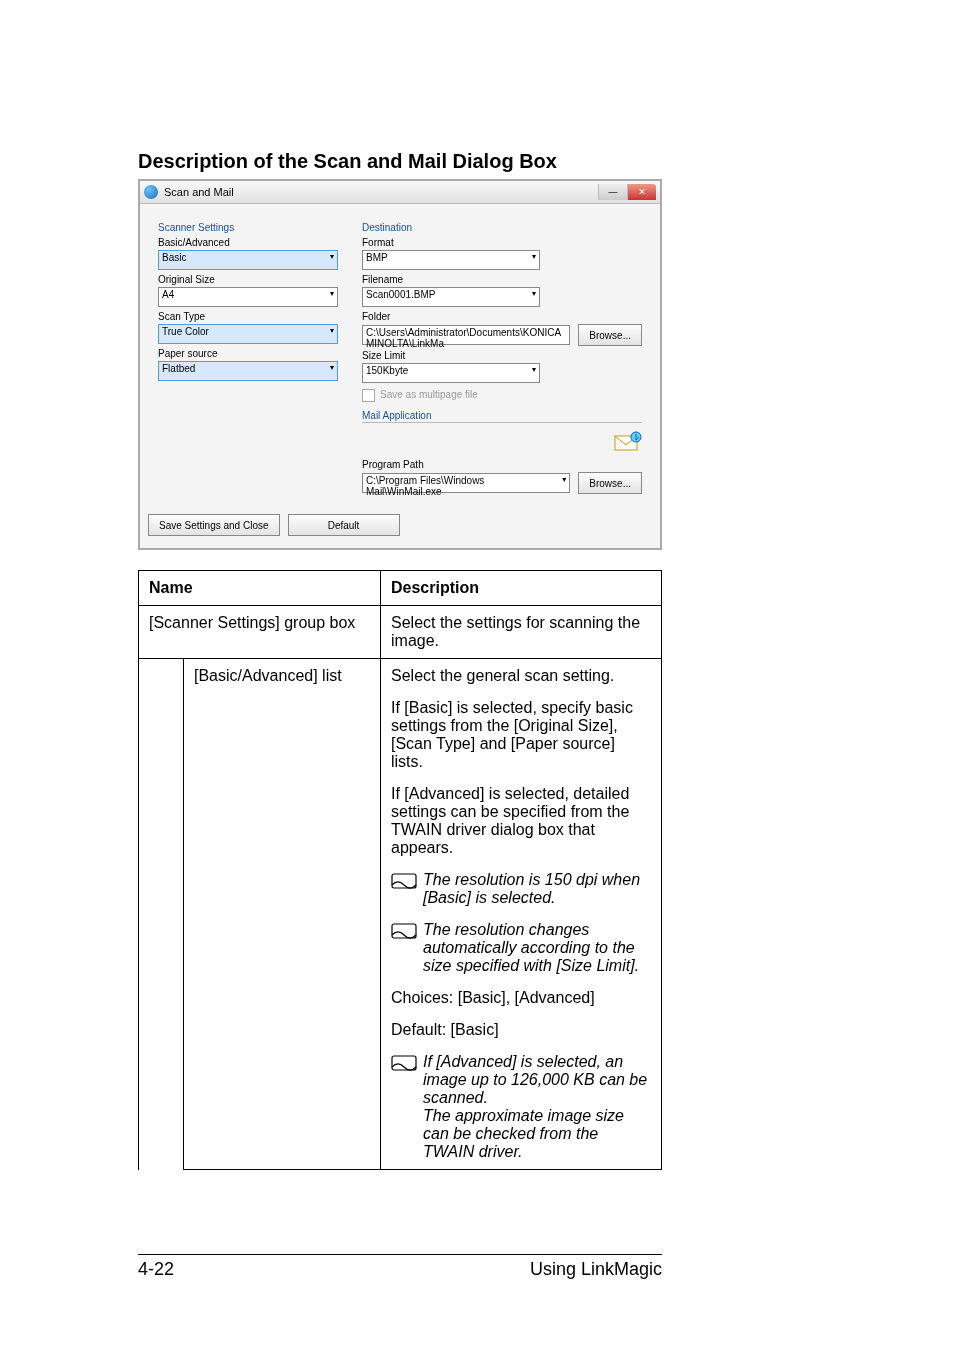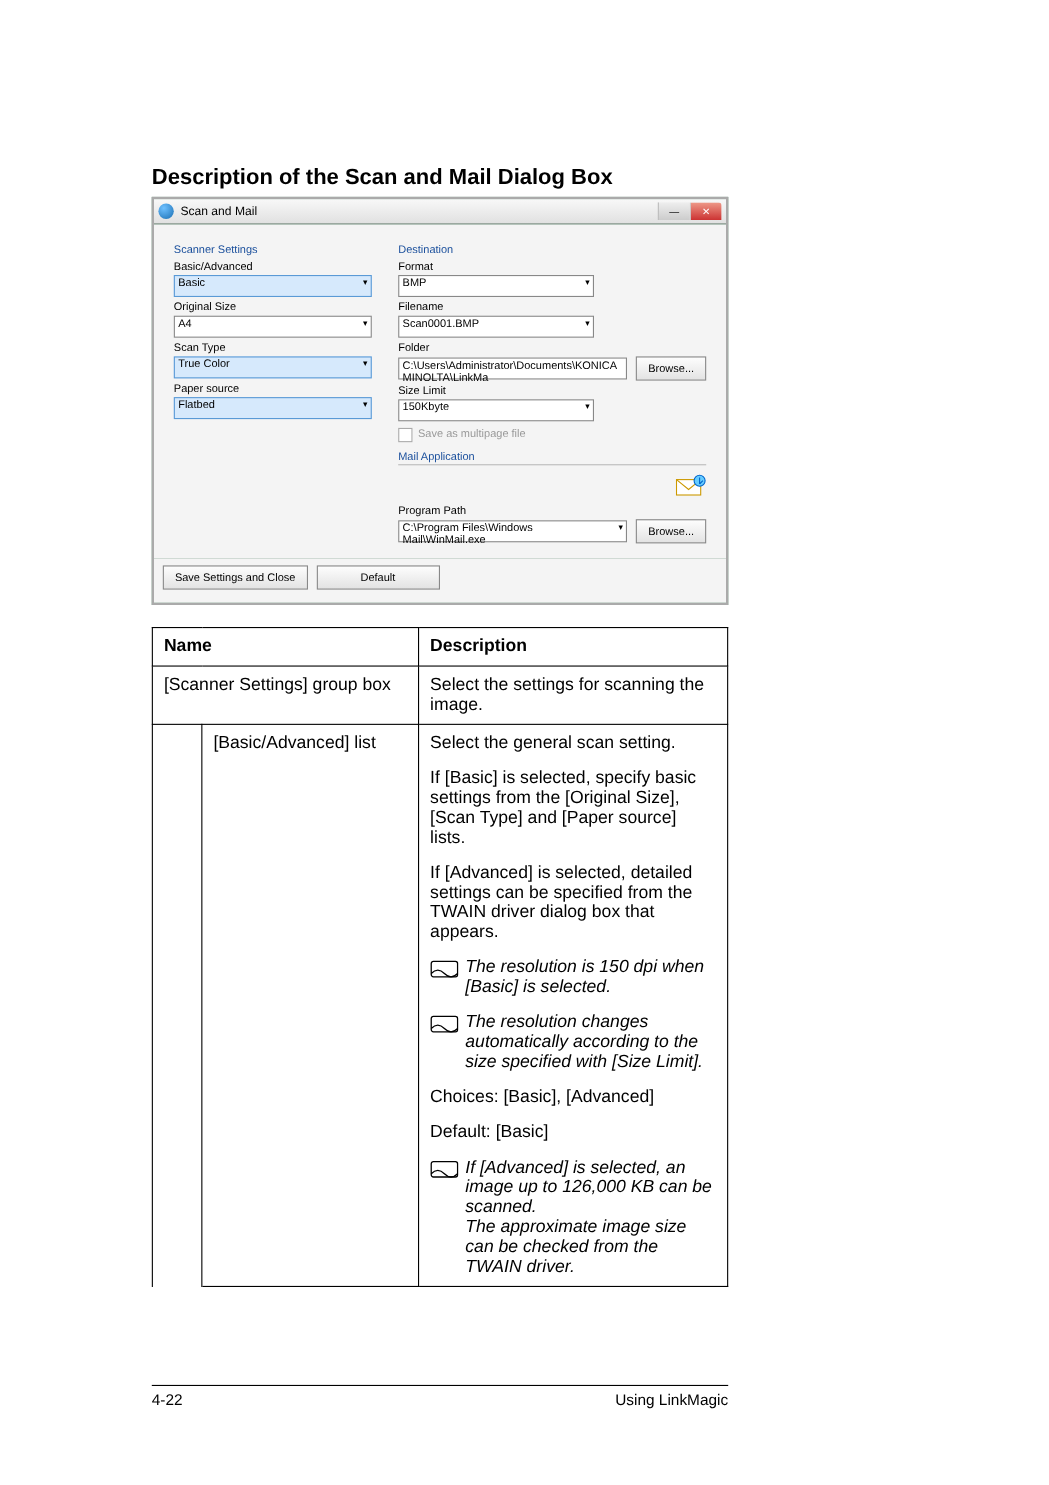--- a/index.html
+++ b/index.html
@@ -42,21 +42,21 @@
   table.desc th,table.desc td{border:1px solid #000;padding:8px 10px;vertical-align:top;text-align:left}
   table.desc th{font-weight:bold}
   .noteico{display:inline-block;vertical-align:top;margin-right:6px}
   .noteico svg{width:26px;height:20px}
   .note{display:flex;margin:14px 0 0 0}
   .note .txt{font-style:italic;flex:1}
   .cellcontent p{margin:0 0 14px 0}
   .cellcontent p:last-child{margin-bottom:0}
 
   
-  .foot{position:absolute;left:138px;right:138px;bottom:70px;border-top:1px solid #000;display:flex;justify-content:space-between;padding-top:4px;font-size:14px}
+  .foot{position:absolute;left:138px;right:138px;bottom:70px;border-top:1px solid #000;display:flex;justify-content:space-between;padding-top:4px;font-size:18px}
 </style>
 </head>
 <body>
 
 <div class="page">
   <h2>Description of the Scan and Mail Dialog Box</h2>
 
   <div class="dlg-outer">
     <div class="titlebar">
       <span class="ico"></span>

